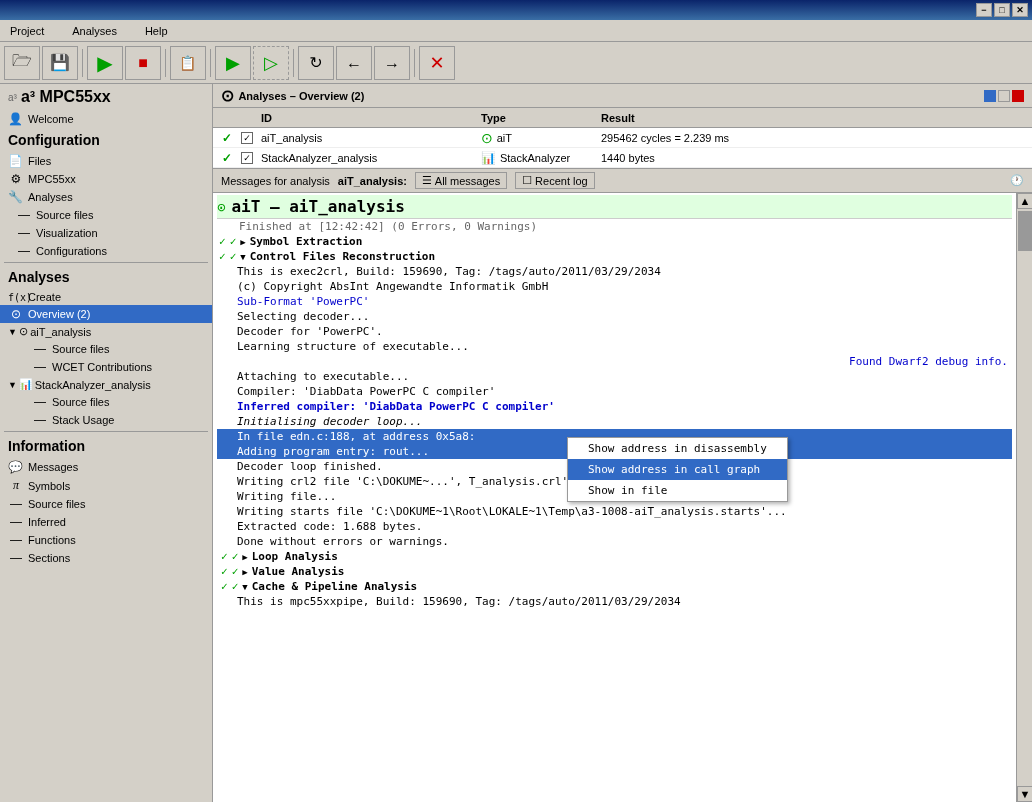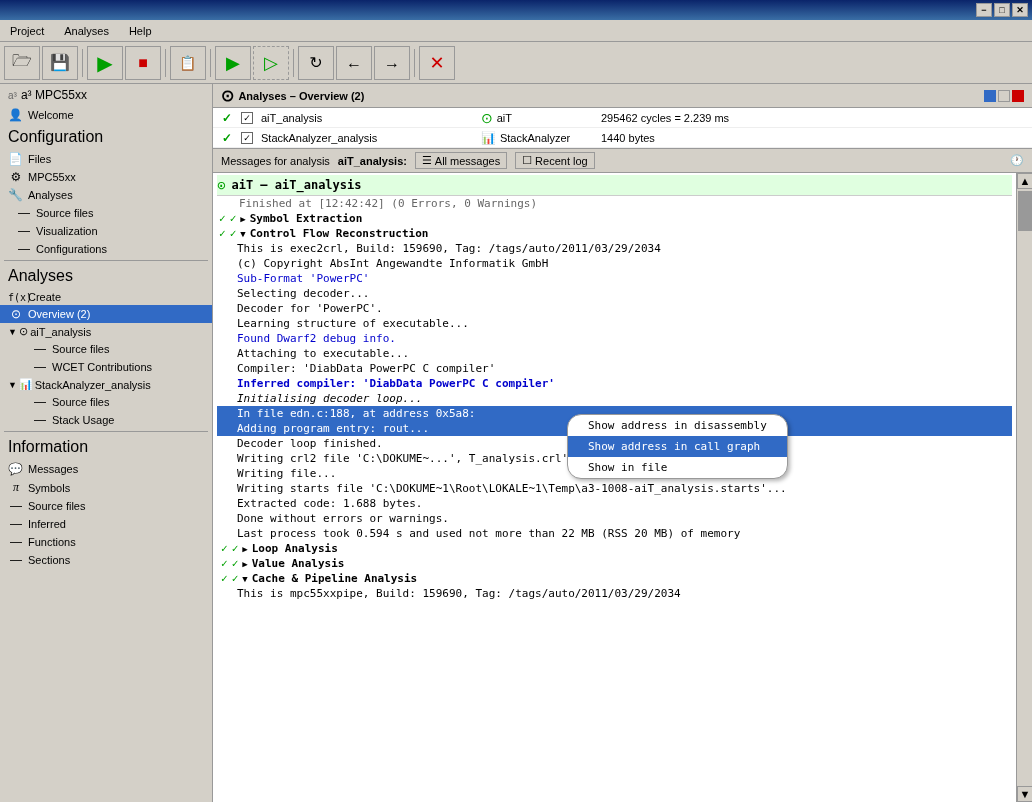--- a/index.html
+++ b/index.html
@@ -4,34 +4,34 @@
   <style>
     * { margin: 0; padding: 0; box-sizing: border-box; }
     body { font-family: 'Segoe UI', Tahoma, Geneva, Verdana, sans-serif; font-size: 11px; background: #d4d0c8; overflow: hidden; width: 1032px; height: 802px; }
     
     
     .title-bar { background: linear-gradient(to bottom, #0a246a, #3a6ea5); color: white; height: 20px; display: flex; align-items: center; padding: 0 4px; font-size: 11px; font-weight: bold; }
     .title-bar-buttons { margin-left: auto; display: flex; gap: 2px; }
     .title-btn { width: 16px; height: 14px; background: #d4d0c8; border: 1px solid #999; font-size: 9px; display: flex; align-items: center; justify-content: center; cursor: pointer; color: #000; }
 
     
-    .menu-bar { background: #d4d0c8; border-bottom: 1px solid #999; height: 22px; display: flex; align-items: center; padding: 0 4px; gap: 8px; }
+    .menu-bar { background: #d4d0c8; border-bottom: 1px solid #999; height: 22px; display: flex; align-items: center; padding: 0 4px; gap: 16px; }
     .menu-item { padding: 2px 6px; font-size: 11px; cursor: pointer; }
 
     
     .toolbar { background: #d4d0c8; border-bottom: 1px solid #999; height: 42px; display: flex; align-items: center; padding: 2px 4px; gap: 2px; }
     .toolbar-btn { width: 36px; height: 34px; background: #d4d0c8; border: 1px solid #999; display: flex; align-items: center; justify-content: center; cursor: pointer; font-size: 16px; }
     .toolbar-separator { width: 1px; height: 28px; background: #999; margin: 0 2px; }
 
     
     .main-layout { display: flex; height: calc(802px - 84px); }
 
     
     .sidebar { width: 213px; background: #d4d0c8; border-right: 1px solid #999; overflow-y: auto; flex-shrink: 0; }
-    .sidebar-section-title { font-size: 16px; font-weight: normal; padding: 4px 8px; color: #000; }
+    .sidebar-section-title { font-size: 14px; font-weight: bold; padding: 4px 8px; color: #000; }
     .sidebar-item { display: flex; align-items: center; padding: 2px 8px; cursor: pointer; gap: 4px; font-size: 11px; }
     .sidebar-item.selected { background: #316ac5; color: white; }
     .sidebar-item .icon { font-size: 12px; width: 16px; text-align: center; }
     .tree-indent { padding-left: 16px; }
     .tree-indent2 { padding-left: 32px; }
     .sidebar-divider { height: 1px; background: #999; margin: 2px 4px; }
 
     
     .content-area { flex: 1; display: flex; flex-direction: column; overflow: hidden; background: #fff; }
 
@@ -113,21 +113,21 @@
   <div class="toolbar-separator"></div>
   <div class="toolbar-btn" style="color:#cc0000; font-size:18px;">✕</div>
 </div>
 
 <div class="main-layout">
 
   <div class="sidebar">
 
     <div style="display:flex; align-items:center; padding: 4px 8px; gap:4px;">
       <span style="font-size:10px; color:#666;">a³</span>
-      <span style="font-size:12px; font-weight:normal;text-align:right;">a³ MPC55xx</span>
+      <span style="font-size:16px; font-weight:bold;text-align:right;">a³ MPC55xx</span>
     </div>
 
     <div class="sidebar-item">
       <span class="icon">👤</span>
       <span>Welcome</span>
     </div>
 
     <div class="sidebar-section-title">Configuration</div>
 
     <div class="sidebar-item">
@@ -232,20 +232,27 @@
           <span style="font-size:16px; margin-right:4px;">⊙</span>
           <span>Analyses – Overview (2)</span>
           <div style="margin-left:auto; display:flex; gap:2px;">
             <div style="width:12px; height:12px; background:#316ac5;"></div>
             <div style="width:12px; height:12px; background:#d4d0c8; border:1px solid #999;"></div>
             <div style="width:12px; height:12px; background:#cc0000;"></div>
           </div>
         </div>
 
         <div class="table-area">
+          <div class="table-header">
+            <div style="width:20px;"></div>
+            <div style="width:20px;"></div>
+            <div class="table-col table-col-id">ID</div>
+            <div class="table-col table-col-type">Type</div>
+            <div class="table-col table-col-result">Result</div>
+          </div>
 
           <div class="table-row">
             <div style="width:20px; display:flex; align-items:center; justify-content:center;">
               <span style="color:#00a000; font-weight:bold; font-size:12px;">✓</span>
             </div>
             <div style="width:20px; display:flex; align-items:center; justify-content:center;">
               <div class="checkbox">✓</div>
             </div>
             <div class="table-col table-col-id">aiT_analysis</div>
             <div class="table-col table-col-type" style="display:flex; align-items:center; gap:4px;">
@@ -284,70 +291,69 @@
           <span>Recent log</span>
         </div>
         <div style="margin-left:auto;">🕐</div>
       </div>
 
       <div style="flex:1; display:flex; overflow:hidden; position:relative;">
         <div class="log-area">
 
           <div style="display:flex; align-items:center; gap:6px; padding:2px 0; background:#e0ffe0; border-bottom: 1px solid #ccc;">
             <span style="color:#00a000; font-size:14px;">⊙</span>
-            <span style="font-weight:bold; font-size:12px;">aiT – aiT_analysis</span>
+            <span style="font-weight:bold; font-size:16px;">aiT – aiT_analysis</span>
           </div>
           <div style="color:#666; padding: 1px 22px; font-size:11px;">Finished at [12:42:42] (0 Errors, 0 Warnings)</div>
 
           <div class="section-row">
             <span style="color:#00a000; font-weight:bold;">✓</span>
             <span style="color:#00a000; font-weight:bold;">✓</span>
             <span style="font-size:9px;">▶</span>
             <span style="font-weight:bold;">Symbol Extraction</span>
           </div>
 
           <div class="section-row">
             <span style="color:#00a000; font-weight:bold;">✓</span>
             <span style="color:#00a000; font-weight:bold;">✓</span>
             <span style="font-size:9px;">▼</span>
-            <span style="font-weight:bold;">Control Flow Reconstruction</span>
+            <span style="font-weight:bold;">Control Files Reconstruction</span>
           </div>
 
           <div class="log-line black" style="padding-left: 20px;">This is exec2crl, Build: 159690, Tag: /tags/auto/2011/03/29/2034</div>
           <div class="log-line black" style="padding-left: 20px;">(c) Copyright AbsInt Angewandte Informatik GmbH</div>
           <div class="log-line blue" style="padding-left: 20px;">Sub-Format 'PowerPC'</div>
           <div class="log-line black" style="padding-left: 20px;">Selecting decoder...</div>
           <div class="log-line black" style="padding-left: 20px;">Decoder for 'PowerPC'.</div>
           <div class="log-line black" style="padding-left: 20px;">Learning structure of executable...</div>
-          <div class="log-line blue" style="padding-left: 20px;">Found Dwarf2 debug info.</div>
+          <div class="log-line blue" style="padding-left: 20px; text-align: right;">Found Dwarf2 debug info.</div>
           <div class="log-line black" style="padding-left: 20px;">Attaching to executable...</div>
           <div class="log-line black" style="padding-left: 20px;">Compiler: 'DiabData PowerPC C compiler'</div>
           <div class="log-line blue" style="padding-left: 20px; font-weight: bold;">Inferred compiler: 'DiabData PowerPC C compiler'</div>
           <div class="log-line black" style="padding-left: 20px; font-style: italic;">Initialising decoder loop...</div>
 
           <div style="position:relative;">
             <div class="log-line selected" style="padding-left: 20px;">In file edn.c:188, at address 0x5a8:</div>
             <div class="log-line selected" style="padding-left: 20px; display:flex; align-items:center; justify-content:space-between;">
               <span>Adding program entry: rout...</span>
             </div>
 
-            <div class="context-menu" style="left: 350px; top: 8px; border-radius: 14px;">
+            <div class="context-menu" style="left: 350px; top: 8px;">
               <div class="context-menu-item">Show address in disassembly</div>
               <div class="context-menu-item selected">Show address in call graph</div>
               <div class="context-menu-item">Show in file</div>
             </div>
           </div>
 
           <div class="log-line black" style="padding-left: 20px;">Decoder loop finished.</div>
           <div class="log-line black" style="padding-left: 20px;">Writing crl2 file 'C:\DOKUME~...', T_analysis.crl'...</div>
           <div class="log-line black" style="padding-left: 20px;">Writing file...</div>
           <div class="log-line black" style="padding-left: 20px;">Writing starts file 'C:\DOKUME~1\Root\LOKALE~1\Temp\a3-1008-aiT_analysis.starts'...</div>
           <div class="log-line black" style="padding-left: 20px;">Extracted code: 1.688 bytes.</div>
           <div class="log-line black" style="padding-left: 20px;">Done without errors or warnings.</div>
-          <div class="log-line black" style="padding-left: 20px;">Last process took 0.594 s and used not more than 22 MB (RSS 20 MB) of memory</div>
 
           <div class="expand-section">
             <span style="color:#00a000; font-weight:bold;">✓</span>
             <span style="color:#00a000; font-weight:bold;">✓</span>
             <span style="font-size:9px;">▶</span>
             <span>Loop Analysis</span>
           </div>
           <div class="expand-section">
             <span style="color:#00a000; font-weight:bold;">✓</span>
             <span style="color:#00a000; font-weight:bold;">✓</span>

